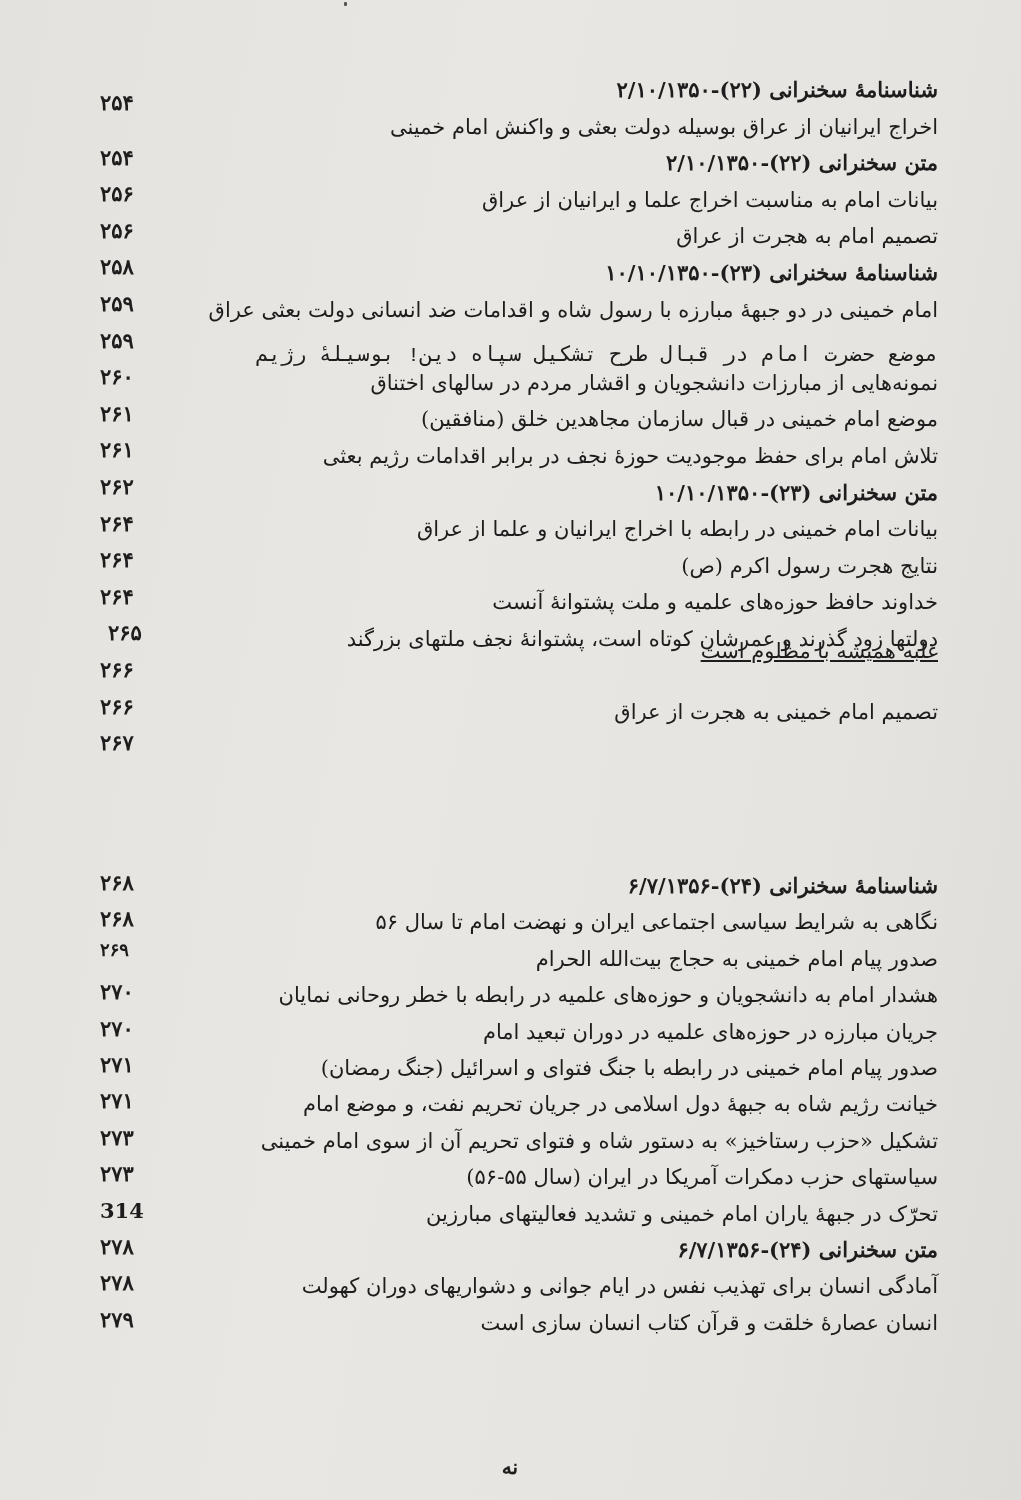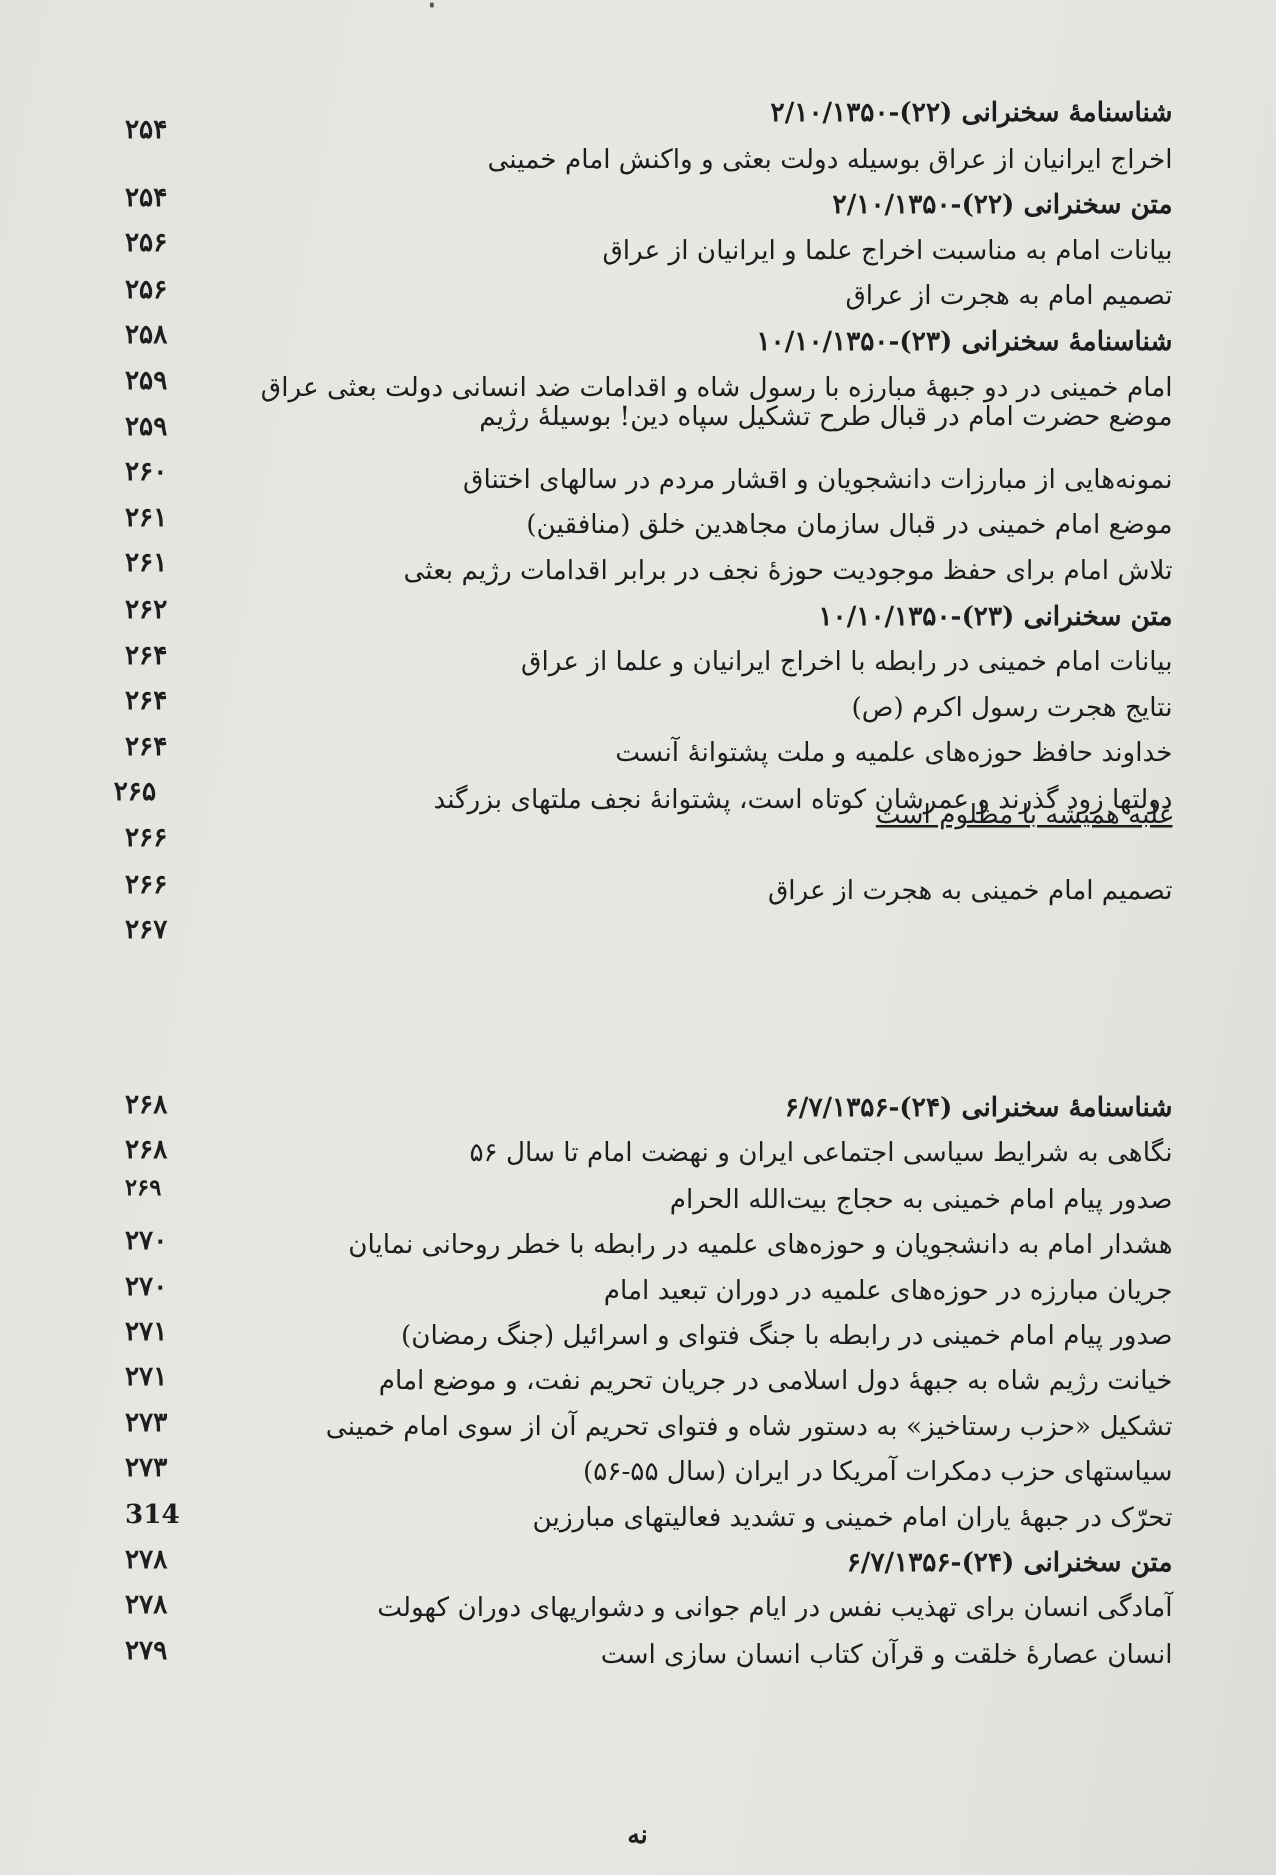--- a/index.html
+++ b/index.html
@@ -74,21 +74,21 @@
       <div class="toc-row" style="top: 255px;">
         <span class="toc-title bold">شناسنامهٔ سخنرانی (۲۳)-۱۰/۱۰/۱۳۵۰</span>
         <span style="width: 60px; flex: 0 0 60px;"></span>
       </div>
       <div style="position: absolute; left: 100px; top: 291px; font-size: 21px; font-weight: bold; direction: rtl;">۲۵۹</div>
       <div class="toc-row" style="top: 291.6px;">
         <span class="toc-title">امام خمینی در دو جبههٔ مبارزه با رسول شاه و اقدامات ضد انسانی دولت بعثی عراق</span>
         <span style="width: 60px; flex: 0 0 60px;"></span>
       </div>
       <div style="position: absolute; left: 100px; top: 327.6px; font-size: 21px; font-weight: bold; direction: rtl;">۲۵۹</div>
-      <div class="toc-row" style="top: 315px;">
+      <div class="toc-row" style="top: 338px; font-family: Liberation Mono, monospace;">
         <span class="toc-title">موضع حضرت امام در قبال طرح تشکیل سپاه دین! بوسیلهٔ رژیم</span>
         <span style="width: 60px; flex: 0 0 60px;"></span>
       </div>
       <div style="position: absolute; left: 100px; top: 364.2px; font-size: 21px; font-weight: bold; direction: rtl;">۲۶۰</div>
       <div class="toc-row" style="top: 364.8px;">
         <span class="toc-title">نمونه‌هایی از مبارزات دانشجویان و اقشار مردم در سالهای اختناق</span>
         <span style="width: 60px; flex: 0 0 60px;"></span>
       </div>
       <div style="position: absolute; left: 100px; top: 400.8px; font-size: 21px; font-weight: bold; direction: rtl;">۲۶۱</div>
       <div class="toc-row" style="top: 401.4px;">
@@ -113,21 +113,21 @@
       <div style="position: absolute; left: 100px; top: 547.2px; font-size: 21px; font-weight: bold; direction: rtl;">۲۶۴</div>
       <div class="toc-row" style="top: 547.8px;">
         <span class="toc-title">نتایج هجرت رسول اکرم (ص)</span>
         <span style="width: 60px; flex: 0 0 60px;"></span>
       </div>
       <div style="position: absolute; left: 100px; top: 583.8px; font-size: 21px; font-weight: bold; direction: rtl;">۲۶۴</div>
       <div class="toc-row" style="top: 584.4px;">
         <span class="toc-title">خداوند حافظ حوزه‌های علمیه و ملت پشتوانهٔ آنست</span>
         <span style="width: 60px; flex: 0 0 60px;"></span>
       </div>
-      <div style="position: absolute; left: 91px; top: 620.4px; font-size: 21px; font-weight: bold; direction: rtl;">۲۶۵</div>
+      <div style="position: absolute; left: 108px; top: 620.4px; font-size: 21px; font-weight: bold; direction: rtl;">۲۶۵</div>
       <div class="toc-row" style="top: 621px;">
         <span class="toc-title">دولتها زود گذرند و عمرشان کوتاه است، پشتوانهٔ نجف ملتهای بزرگند</span>
         <span style="width: 60px; flex: 0 0 60px;"></span>
       </div>
       <div style="position: absolute; left: 100px; top: 657px; font-size: 21px; font-weight: bold; direction: rtl;">۲۶۶</div>
       <div class="toc-row" style="top: 633px; text-decoration: underline;">
         <span class="toc-title">غلبه همیشه با مظلوم است</span>
         <span style="width: 60px; flex: 0 0 60px;"></span>
       </div>
       <div style="position: absolute; left: 100px; top: 693.6px; font-size: 21px; font-weight: bold; direction: rtl;">۲۶۶</div>

